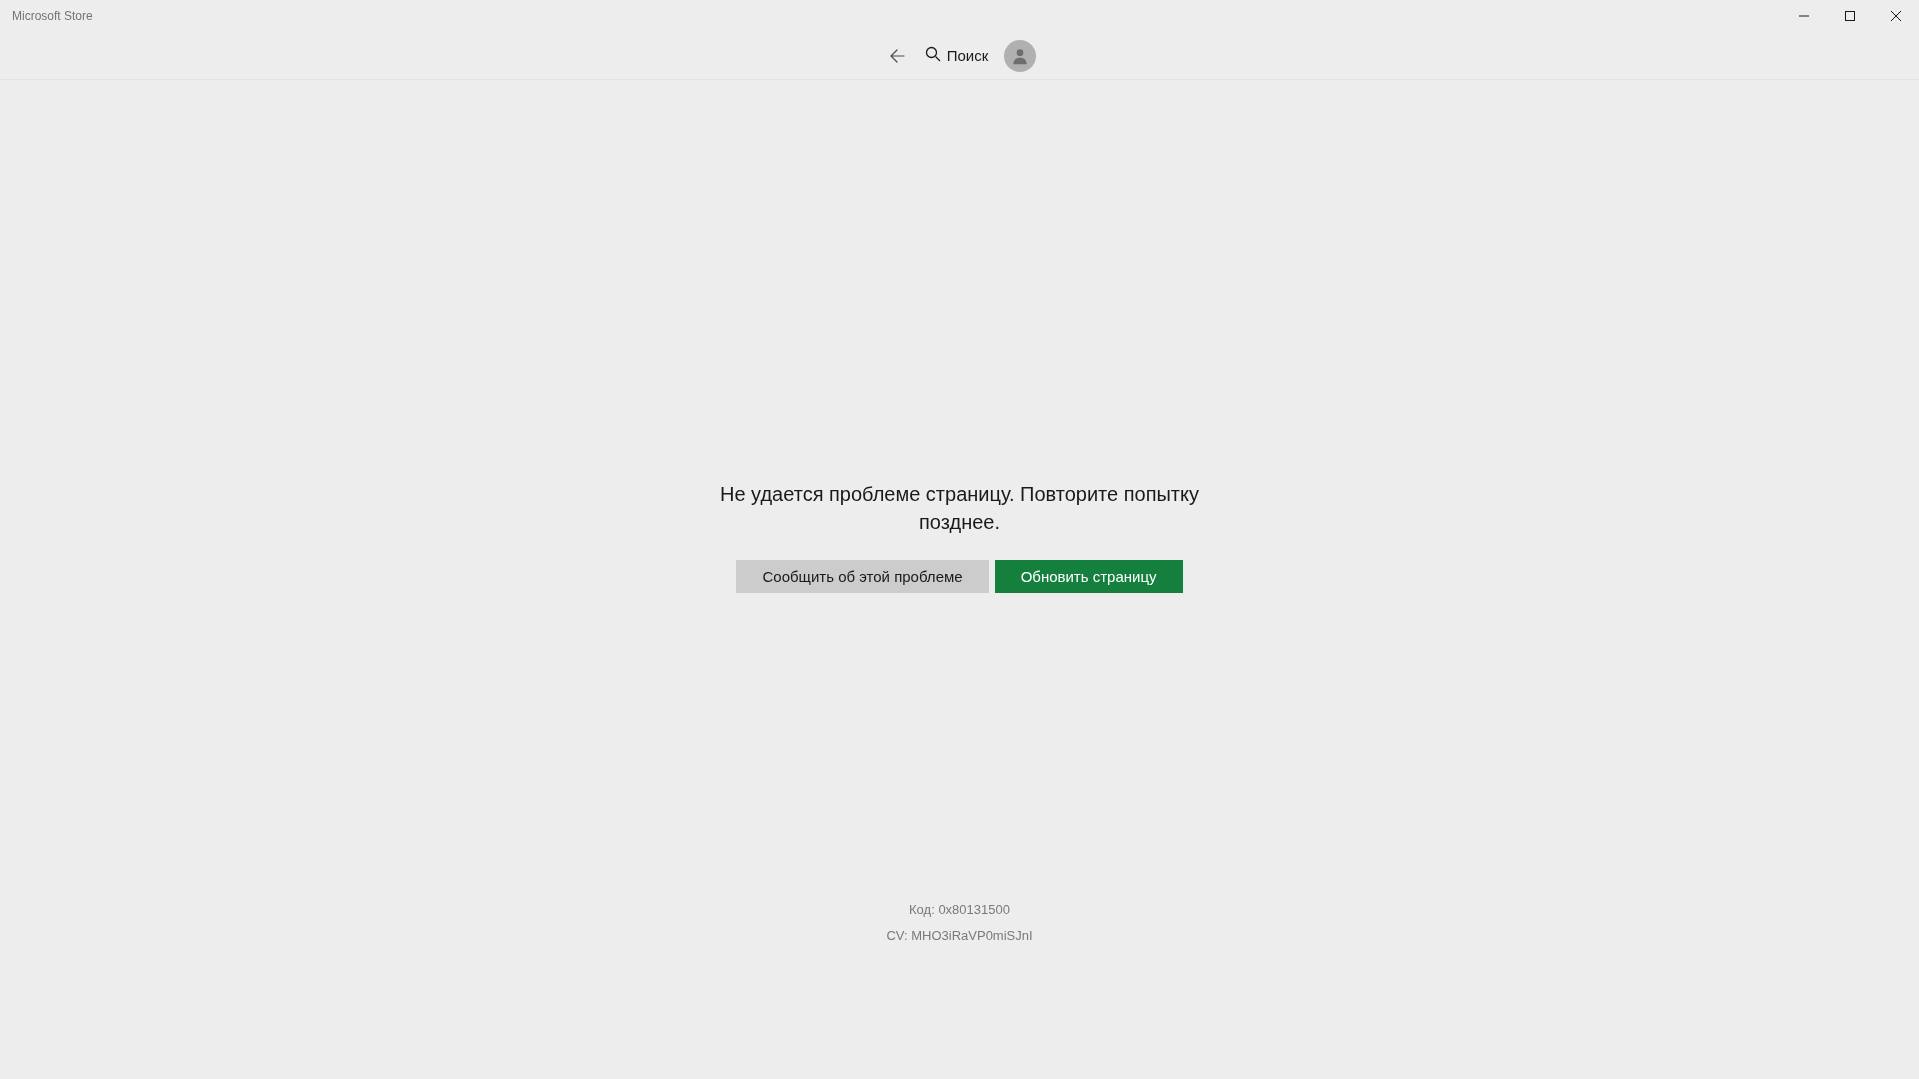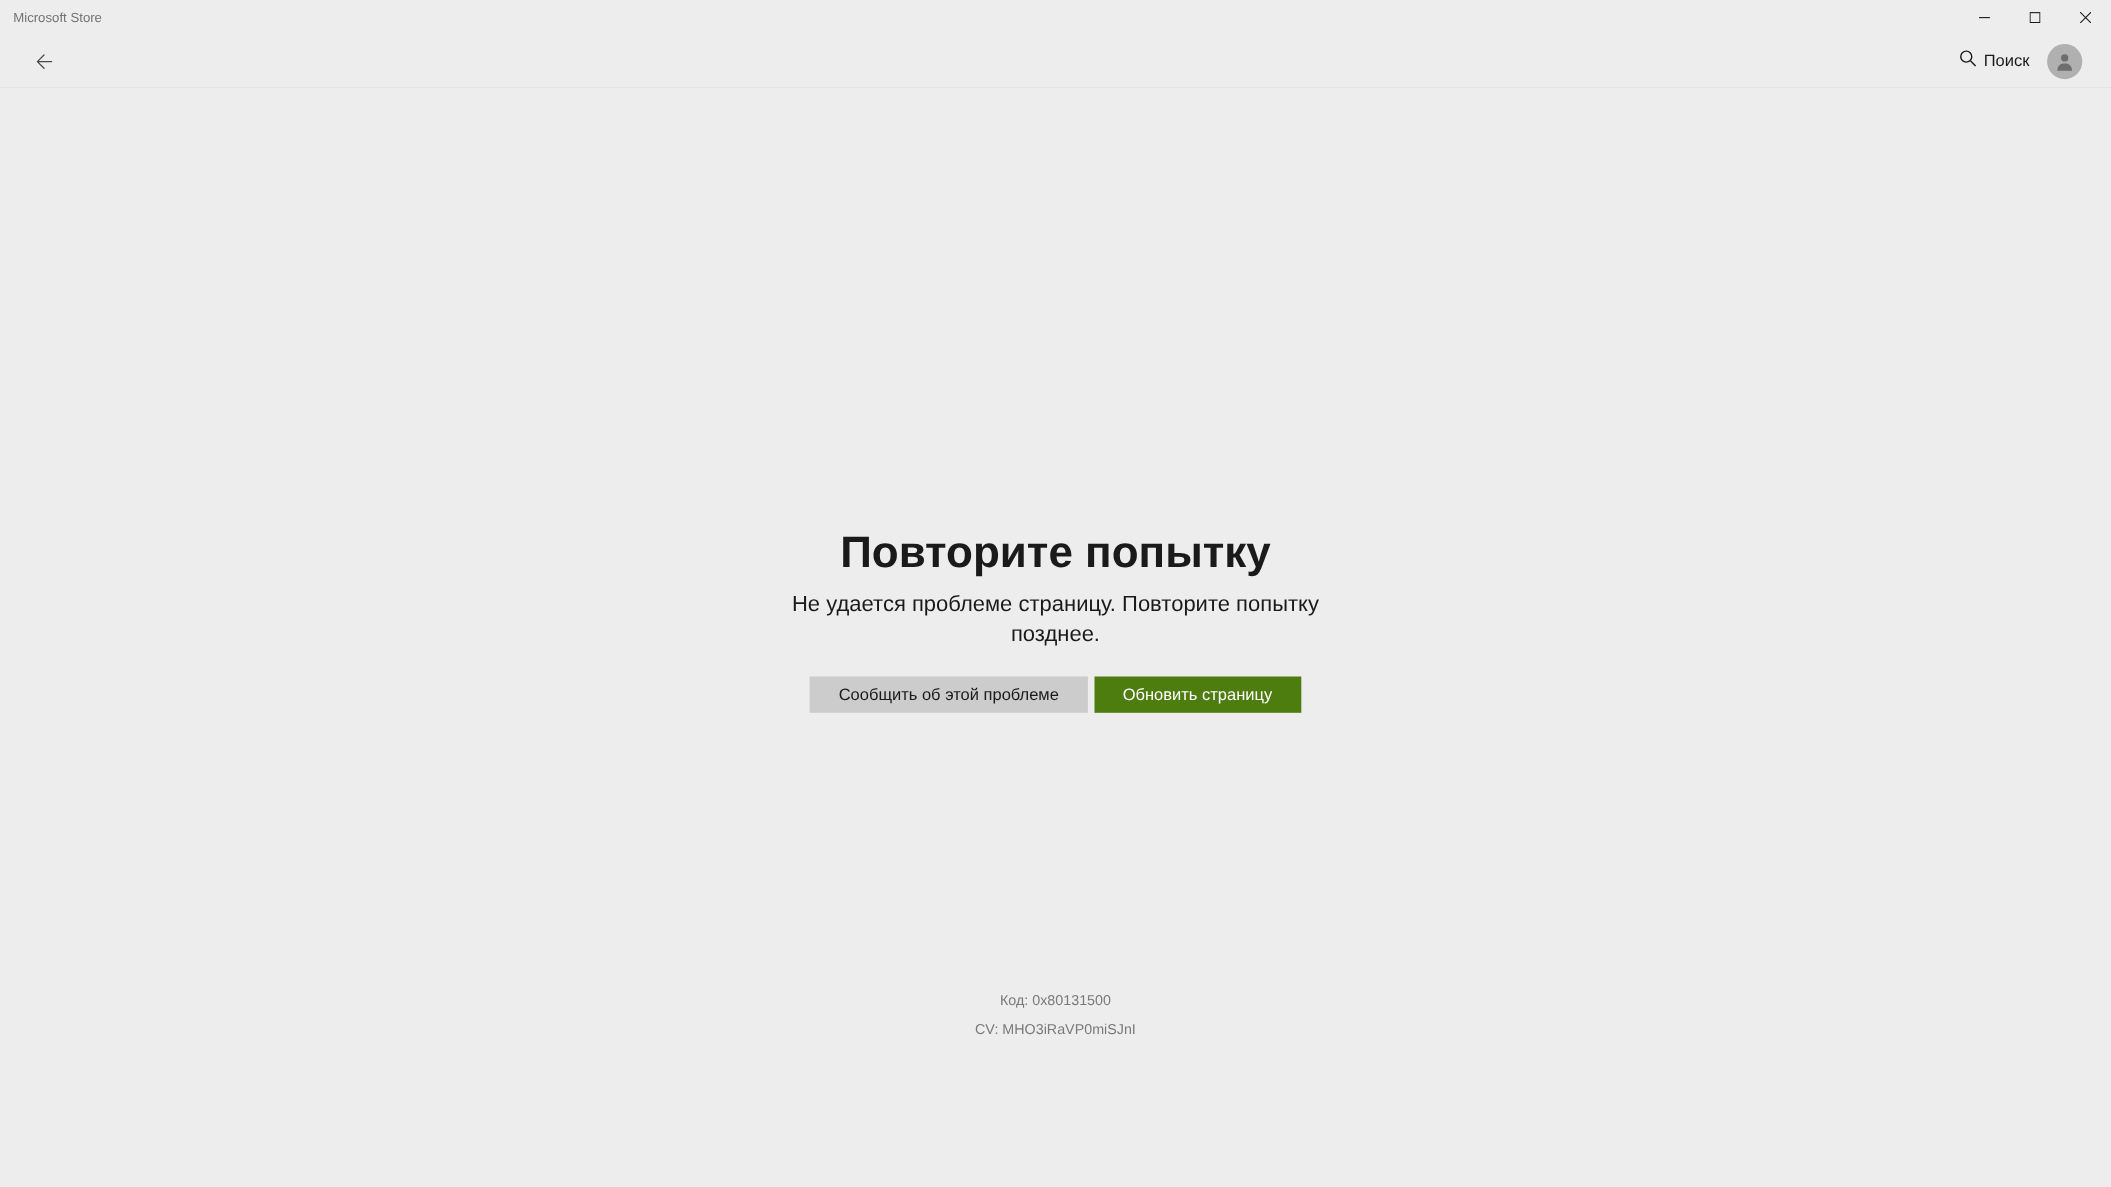--- a/index.html
+++ b/index.html
@@ -46,21 +46,21 @@
     
     .window-control svg {
       width: 10px;
       height: 10px;
     }
     
     .toolbar {
       height: 48px;
       display: flex;
       align-items: center;
-      justify-content: space-between;
+      justify-content: center;
       padding: 0 20px;
       border-bottom: 1px solid rgba(0,0,0,0.04);
     }
     
     .back-button {
       width: 40px;
       height: 40px;
       display: flex;
       align-items: center;
       justify-content: center;
@@ -158,21 +158,21 @@
       cursor: pointer;
       font-family: inherit;
     }
     
     .btn-secondary {
       background: #cccccc;
       color: #1a1a1a;
     }
     
     .btn-primary {
-      background: #4d7c0f;
+      background: #15803d;
       color: #ffffff;
     }
     
     .footer-info {
       position: absolute;
       bottom: 130px;
       left: 0;
       right: 0;
       text-align: center;
       font-size: 13px;
@@ -228,21 +228,20 @@
     <div class="avatar">
       <svg viewBox="0 0 24 24">
           <circle cx="12" cy="8" r="4"></circle>
           <path d="M4 22 C4 16 8 14 12 14 C16 14 20 16 20 22 Z"></path>
         </svg>
     </div>
   </div>
 </div>
 
 <div class="main-content">
-  <h1 class="error-title">Повторите попытку</h1>
   <p class="error-message">Не удается проблеме страницу. Повторите попытку позднее.</p>
   <div class="button-row">
     <button class="btn btn-secondary">Сообщить об этой проблеме</button>
     <button class="btn btn-primary">Обновить страницу</button>
   </div>
 </div>
 
 <div class="footer-info">
   <div><span>Код: </span><span>0x80131500</span></div>
   <div><span>CV: </span><span>MHO3iRaVP0miSJnI</span></div>

